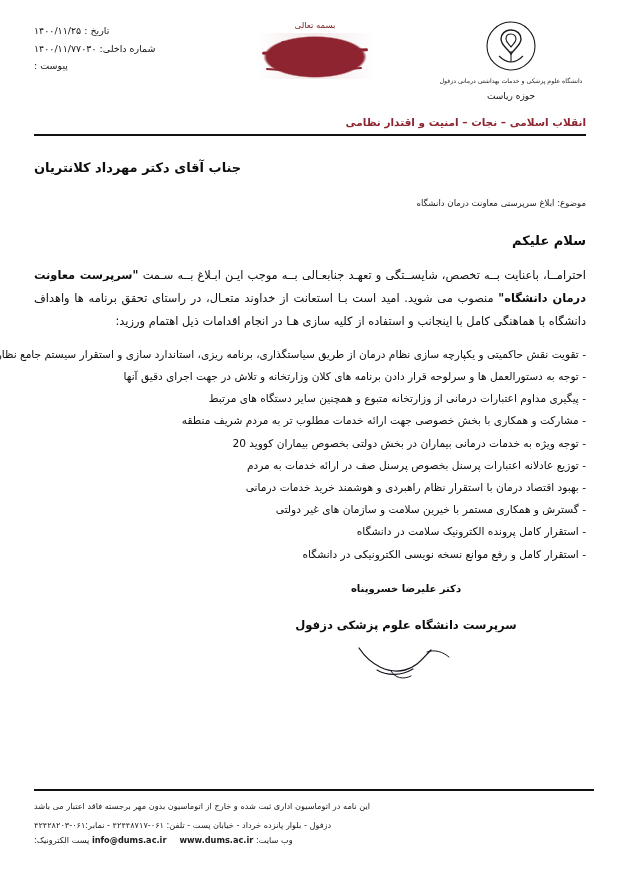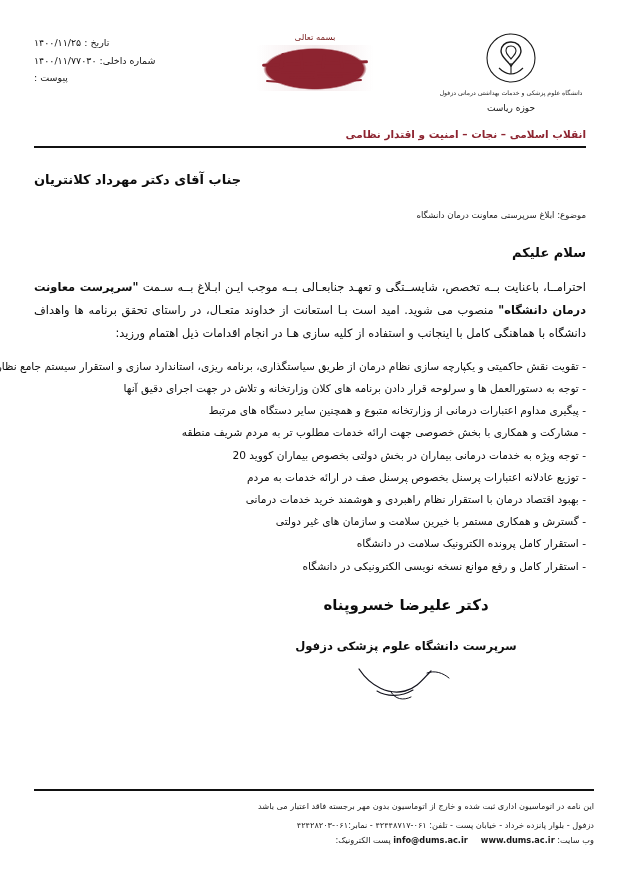--- a/index.html
+++ b/index.html
@@ -25,21 +25,21 @@
   }
 
   
   .header {
     position: relative;
     height: 112px;
     display: flex;
     flex-direction: row;
     align-items: flex-start;
     justify-content: space-between;
-    padding-top: 30px;
+    padding-top: 18px;
   }
 
   .header-left-block {
     width: 150px;
     text-align: center;
     padding-top: 2px;
   }
   .header-center-block {
     flex: 1;
     text-align: center;
@@ -175,21 +175,21 @@
 
   
   .signature {
     margin-top: 14px;
     text-align: center;
     direction: rtl;
     width: 300px;
     margin-right: 30px;
   }
   .sig-name {
-    font-size: 15px;
+    font-size: 10px;
     font-weight: bold;
     letter-spacing: .2px;
   }
   .sig-title {
     font-size: 11.6px;
     font-weight: bold;
     margin-top: 16px;
   }
   .sig-mark {
     margin-top: 4px;
@@ -198,21 +198,21 @@
   }
   .sig-mark svg { position: absolute; left: 50%; top: 0; transform: translateX(-50%); }
 
   
   .footer {
     position: absolute;
     left: 34px;
     right: 26px;
     bottom: 28px;
     direction: rtl;
-    text-align: right;
+    text-align: left;
   }
   .footer-rule {
     height: 2px;
     background: #111;
     margin-bottom: 10px;
   }
   .footer-note {
     font-size: 8.2px;
     color: #1a1a1a;
     margin-bottom: 7px;

